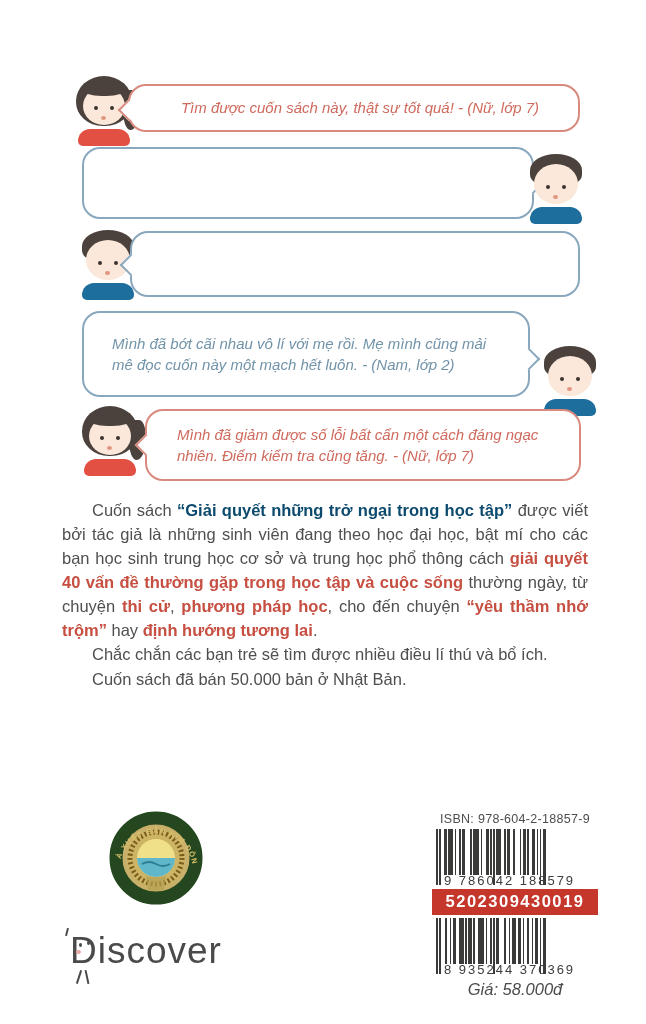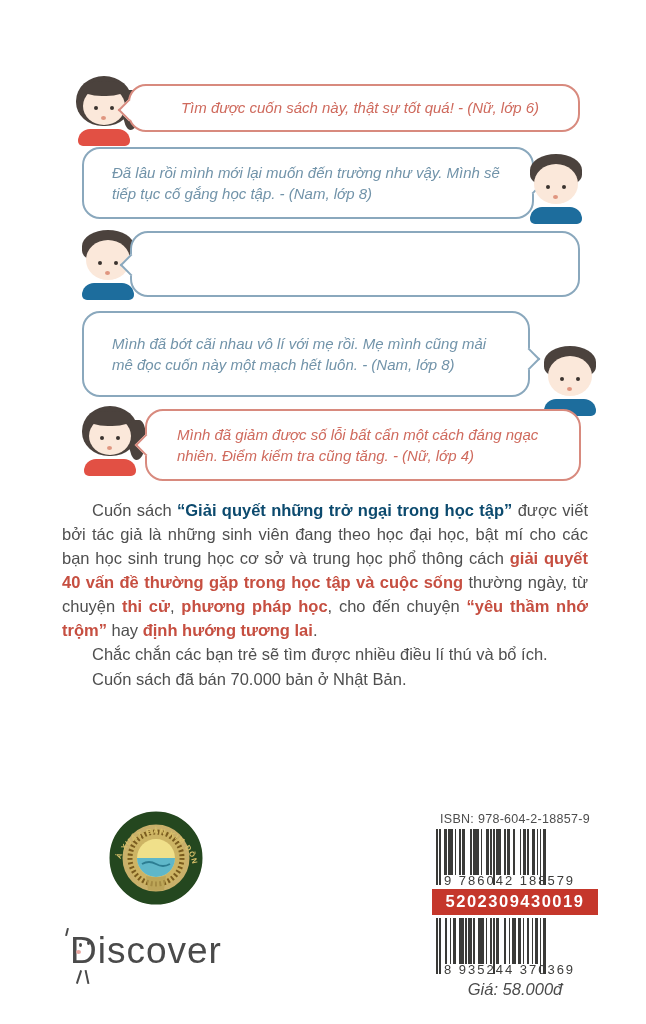--- a/index.html
+++ b/index.html
@@ -83,26 +83,25 @@
       <div class="ponytail"></div>
       <div class="face"></div>
     <div class="bangs"></div>
       <div class="eye l"></div>
       <div class="eye r"></div>
     <div class="mouth"></div>
       <div class="shirt"></div>
   </div>
   <div class="bubble red" style="left:128px;top:84px;width:452px;height:48px;padding:6px 14px 6px 26px;justify-content:center;">
     <div class="tail left" style="top:16px;"></div>
-    <span>Tìm được cuốn sách này, thật sự tốt quá! - (Nữ, lớp 6)</span>
+    <span>Tìm được cuốn sách này, thật sự tốt quá! - (Nữ, lớp 7)</span>
   </div>
 
   <div class="bubble blue" style="left:82px;top:147px;width:452px;height:72px;padding:8px 24px 8px 28px;">
     <div class="tail right" style="top:26px;"></div>
-    <span>Đã lâu rồi mình mới lại muốn đến trường như vậy. Mình sẽ tiếp tục cố gắng học tập. - (Nam, lớp 8)</span>
   </div>
   <div class="avatar boy" style="left:518px;top:152px;">
     <div class="hair-back"></div>
       <div class="face"></div>
     <div class="eye l"></div>
       <div class="eye r"></div>
     <div class="mouth"></div>
       <div class="shirt"></div>
   </div>
 
@@ -113,21 +112,21 @@
       <div class="eye r"></div>
     <div class="mouth"></div>
       <div class="shirt"></div>
   </div>
   <div class="bubble blue" style="left:130px;top:231px;width:450px;height:66px;padding:8px 20px 8px 32px;">
     <div class="tail left" style="top:24px;"></div>
   </div>
 
   <div class="bubble blue" style="left:82px;top:311px;width:448px;height:86px;padding:8px 24px 8px 28px;">
     <div class="tail right" style="top:38px;"></div>
-    <span>Mình đã bớt cãi nhau vô lí với mẹ rồi. Mẹ mình cũng mải mê đọc cuốn này một mạch hết luôn. - (Nam, lớp 8)</span>
+    <span>Mình đã bớt cãi nhau vô lí với mẹ rồi. Mẹ mình cũng mải mê đọc cuốn này một mạch hết luôn. - (Nam, lớp 2)</span>
   </div>
   <div class="avatar boy" style="left:532px;top:344px;">
     <div class="hair-back"></div>
       <div class="face"></div>
     <div class="eye l"></div>
       <div class="eye r"></div>
     <div class="mouth"></div>
       <div class="shirt"></div>
   </div>
 
@@ -136,27 +135,27 @@
       <div class="ponytail"></div>
       <div class="face"></div>
     <div class="bangs"></div>
       <div class="eye l"></div>
       <div class="eye r"></div>
     <div class="mouth"></div>
       <div class="shirt"></div>
   </div>
   <div class="bubble red" style="left:145px;top:409px;width:436px;height:72px;padding:8px 18px 8px 30px;">
     <div class="tail left" style="top:26px;"></div>
-    <span>Mình đã giảm được số lỗi bất cẩn một cách đáng ngạc nhiên. Điểm kiểm tra cũng tăng. - (Nữ, lớp 4)</span>
+    <span>Mình đã giảm được số lỗi bất cẩn một cách đáng ngạc nhiên. Điểm kiểm tra cũng tăng. - (Nữ, lớp 7)</span>
   </div>
 
   <div id="description">
     <p><span class="seg-n">Cuốn sách </span><span class="seg-b">“Giải quyết những trở ngại trong học tập”</span><span class="seg-n"> được viết bởi tác giả là những sinh viên đang theo học đại học, bật mí cho các bạn học sinh trung học cơ sở và trung học phổ thông cách </span><span class="seg-r">giải quyết 40 vấn đề thường gặp trong học tập và cuộc sống</span><span class="seg-n"> thường ngày, từ chuyện </span><span class="seg-r">thi cử</span><span class="seg-n">, </span><span class="seg-r">phương pháp học</span><span class="seg-n">, cho đến chuyện </span><span class="seg-r">“yêu thầm nhớ trộm”</span><span class="seg-n"> hay </span><span class="seg-r">định hướng tương lai</span><span class="seg-n">.</span></p>
     <p>Chắc chắn các bạn trẻ sẽ tìm được nhiều điều lí thú và bổ ích.</p>
-    <p>Cuốn sách đã bán 70.000 bản ở Nhật Bản.</p>
+    <p>Cuốn sách đã bán 50.000 bản ở Nhật Bản.</p>
   </div>
 
   <div id="sticker">
     <svg width="96" height="96" viewBox="0 0 96 96">
       <circle cx="48" cy="48" r="46" fill="#c9b06a"></circle>
       <circle cx="48" cy="48" r="40" fill="none" stroke="#24471f" stroke-width="13"></circle>
       <circle cx="48" cy="48" r="29" fill="#cdb464"></circle>
       <circle cx="48" cy="48" r="26" fill="none" stroke="#7a5c1f" stroke-width="5" stroke-dasharray="2 2.4"></circle>
       <circle cx="48" cy="48" r="19" fill="#f0e08a"></circle>
       <path d="M29,48 a19,19 0 0 0 38,0 z" fill="#5fb7c9"></path>

